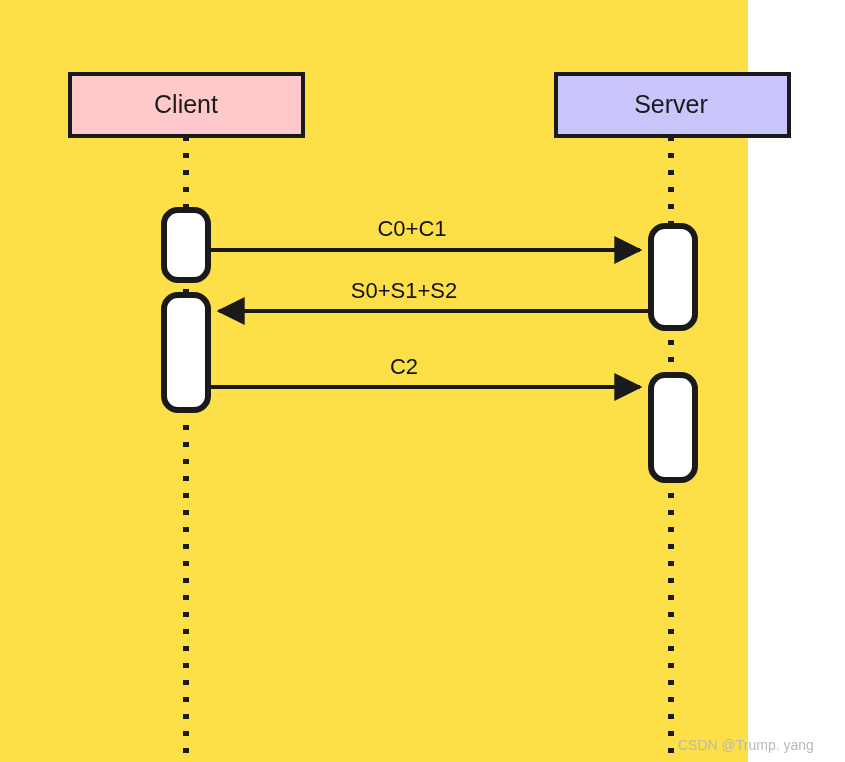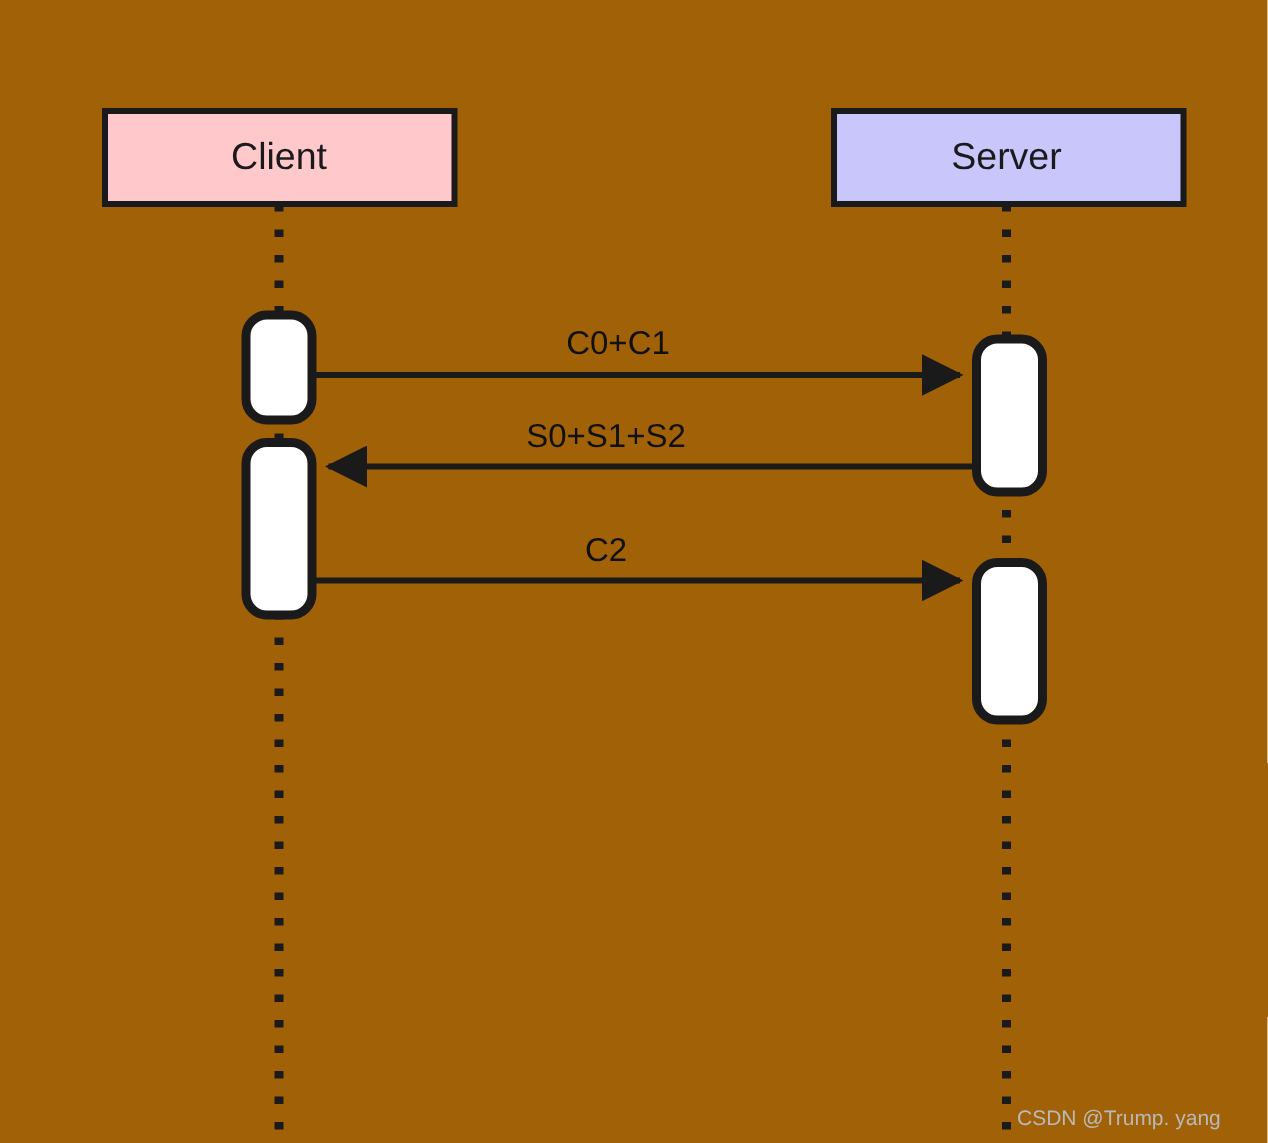--- a/index.html
+++ b/index.html
@@ -9,23 +9,23 @@
     background: #ffffff;
   }
   body {
     font-family: "Liberation Sans", sans-serif;
     width: 845px;
     height: 762px;
     overflow: hidden;
   }
   #diagram-root {
     position: relative;
-    width: 845px;
+    width: 748px;
     height: 762px;
-    background: #a16207;
+    background: #fde047;
   }
   svg.canvas {
     position: absolute;
     top: 0;
     left: 0;
     width: 845px;
     height: 762px;
     display: block;
   }
   .participant-label {

